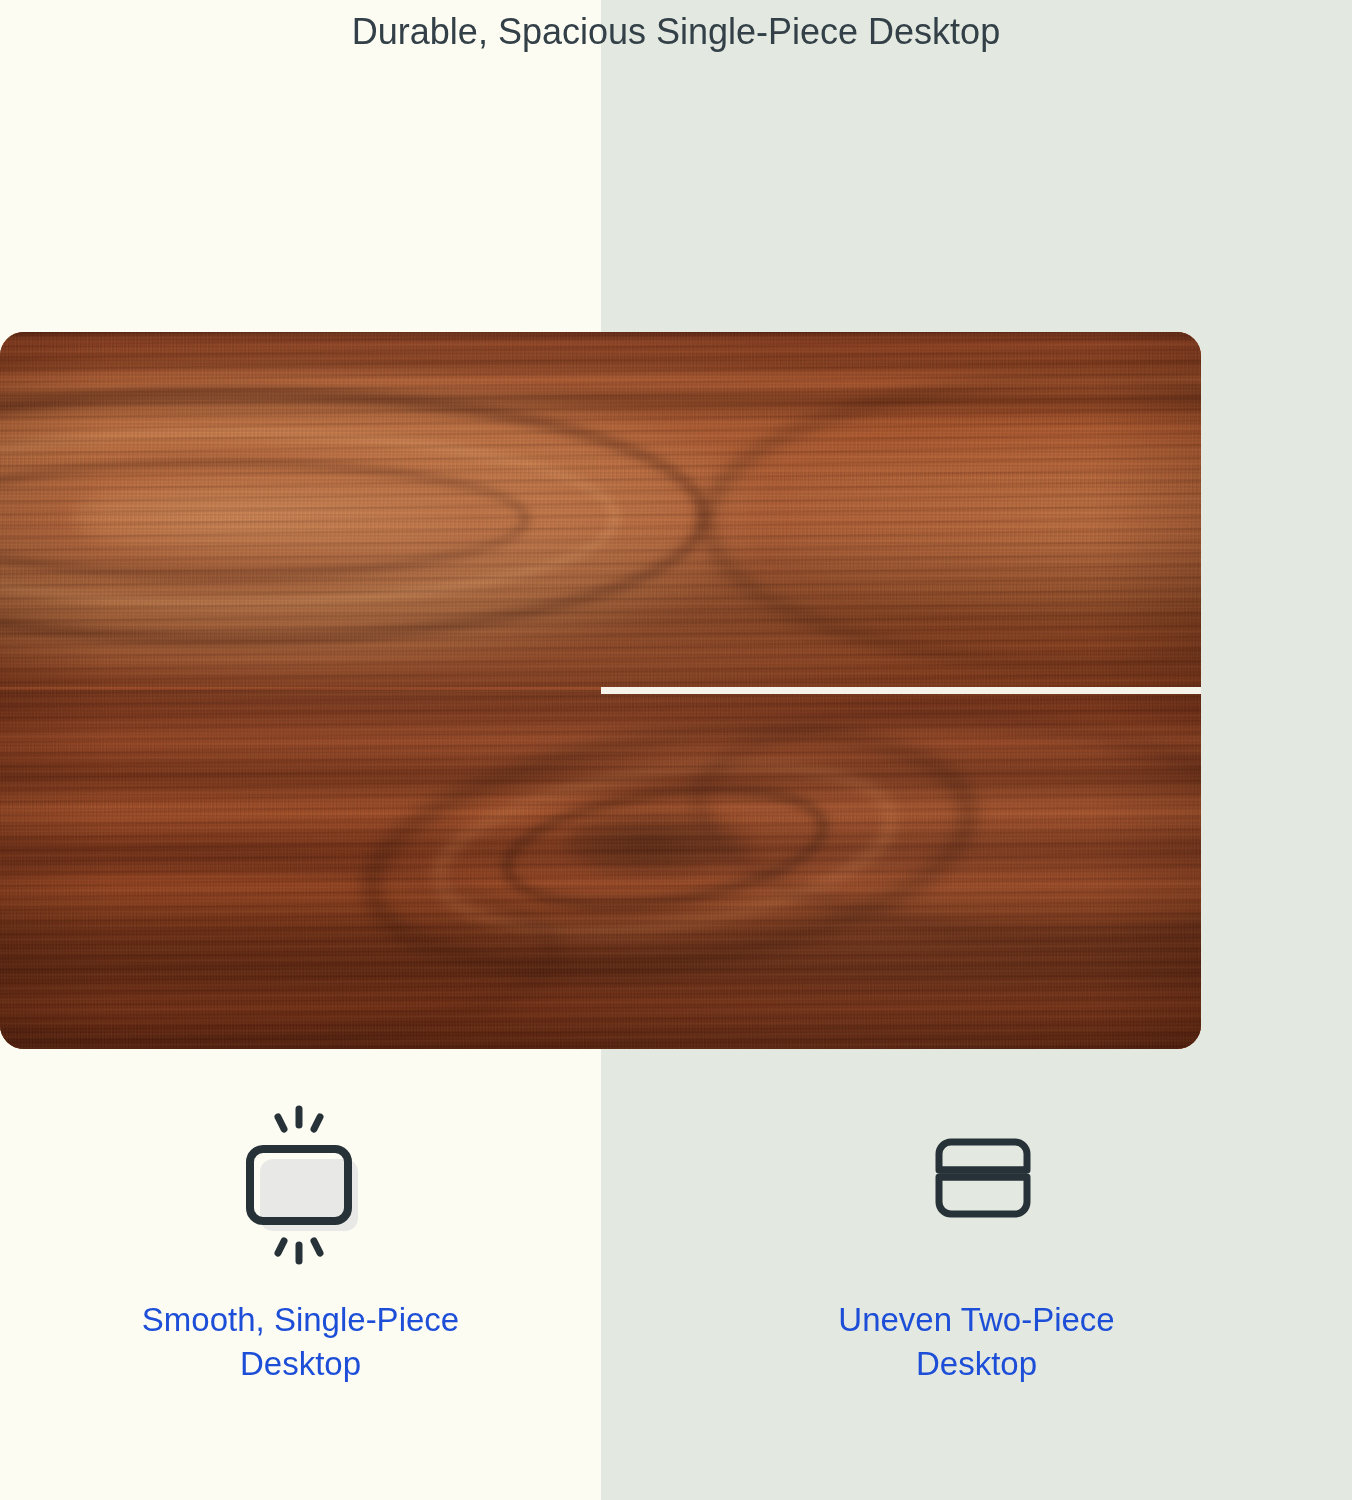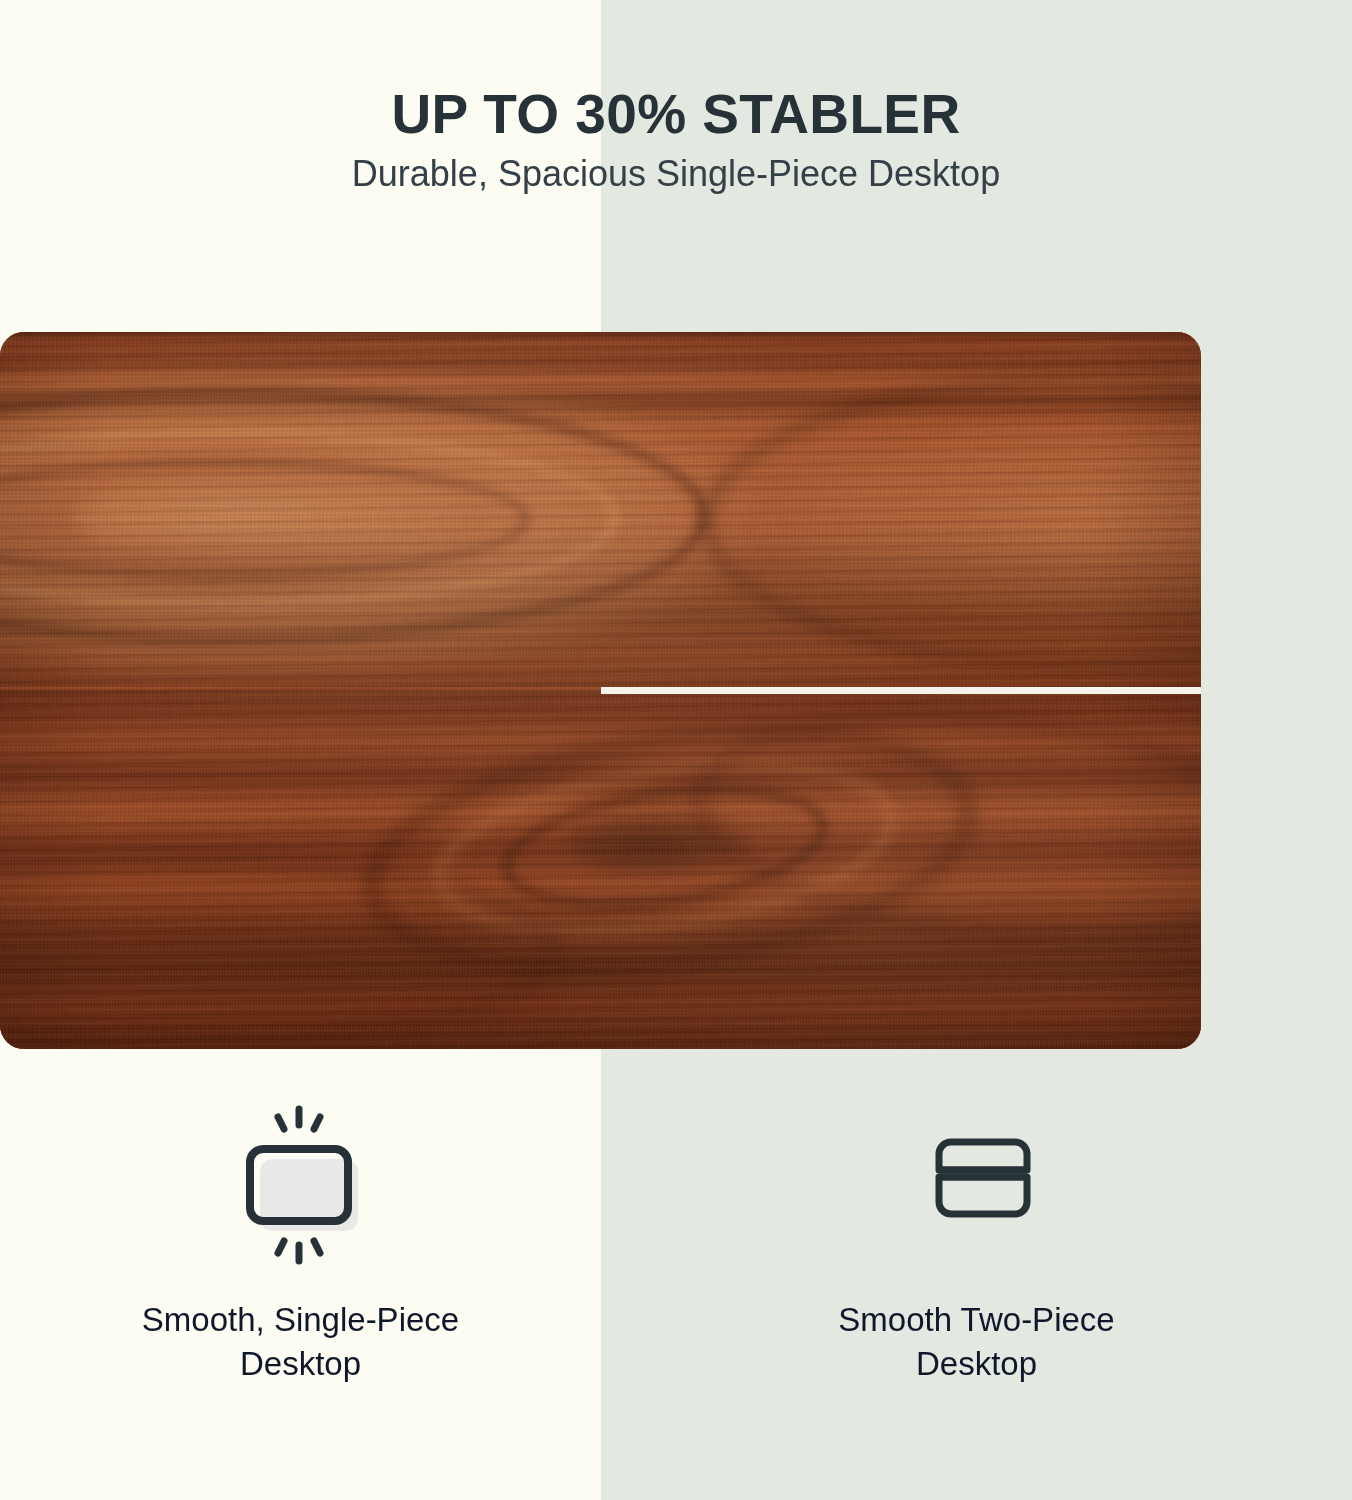--- a/index.html
+++ b/index.html
@@ -354,36 +354,35 @@
     align-items: center;
     justify-content: center;
   }
   .icon-wrap svg { display: block; overflow: visible; }
 
   .feature-caption {
     margin-top: 38px;
     font-size: 33px;
     line-height: 1.32;
     font-weight: 400;
-    color: #0f172a;
+    color: #1d4ed8;
     text-align: center;
     max-width: 470px;
     white-space: pre-line;
   }
 </style>
 </head>
 <body>
 
 <div id="canvas">
 
   <div class="bg-left"></div>
   <div class="bg-right"></div>
 
   <div class="head-block">
-    <div class="headline">UP TO 30% STABLER</div>
     <div class="subhead">Durable, Spacious Single-Piece Desktop</div>
   </div>
 
   <div id="wood-panel" aria-label="Rosewood finish desktop surface, left side one continuous piece, right side split into two pieces">
     <div class="grain grain-base"></div>
     <div class="grain grain-bands-top"></div>
     <div class="arc-upper-1"></div>
     <div class="arc-upper-2"></div>
     <div class="arc-upper-3"></div>
     <div class="arc-upper-4"></div>
@@ -435,18 +434,18 @@
         <svg width="150" height="150" viewBox="0 0 150 150" aria-hidden="true">
 
           <path d="M37 67 L37 51 A12 12 0 0 1 49 39 L113 39 A12 12 0 0 1 125 51 L125 67 Z" fill="none" stroke="#273238" stroke-width="7" stroke-linejoin="round"></path>
 
           <path d="M37 74 L37 99 A12 12 0 0 0 49 111 L113 111 A12 12 0 0 0 125 99 L125 74 Z" fill="none" stroke="#273238" stroke-width="7" stroke-linejoin="round"></path>
 
           <line x1="37" y1="67" x2="125" y2="67" stroke="#273238" stroke-width="7" stroke-linecap="butt"></line>
           <line x1="37" y1="74" x2="125" y2="74" stroke="#273238" stroke-width="7" stroke-linecap="butt"></line>
         </svg>
       </div>
-      <div class="feature-caption">Smooth Two-Piece
+      <div class="feature-caption">Uneven Two-Piece
 Desktop</div>
     </div>
 
   </div>
 </div>
 
 </body></html>

